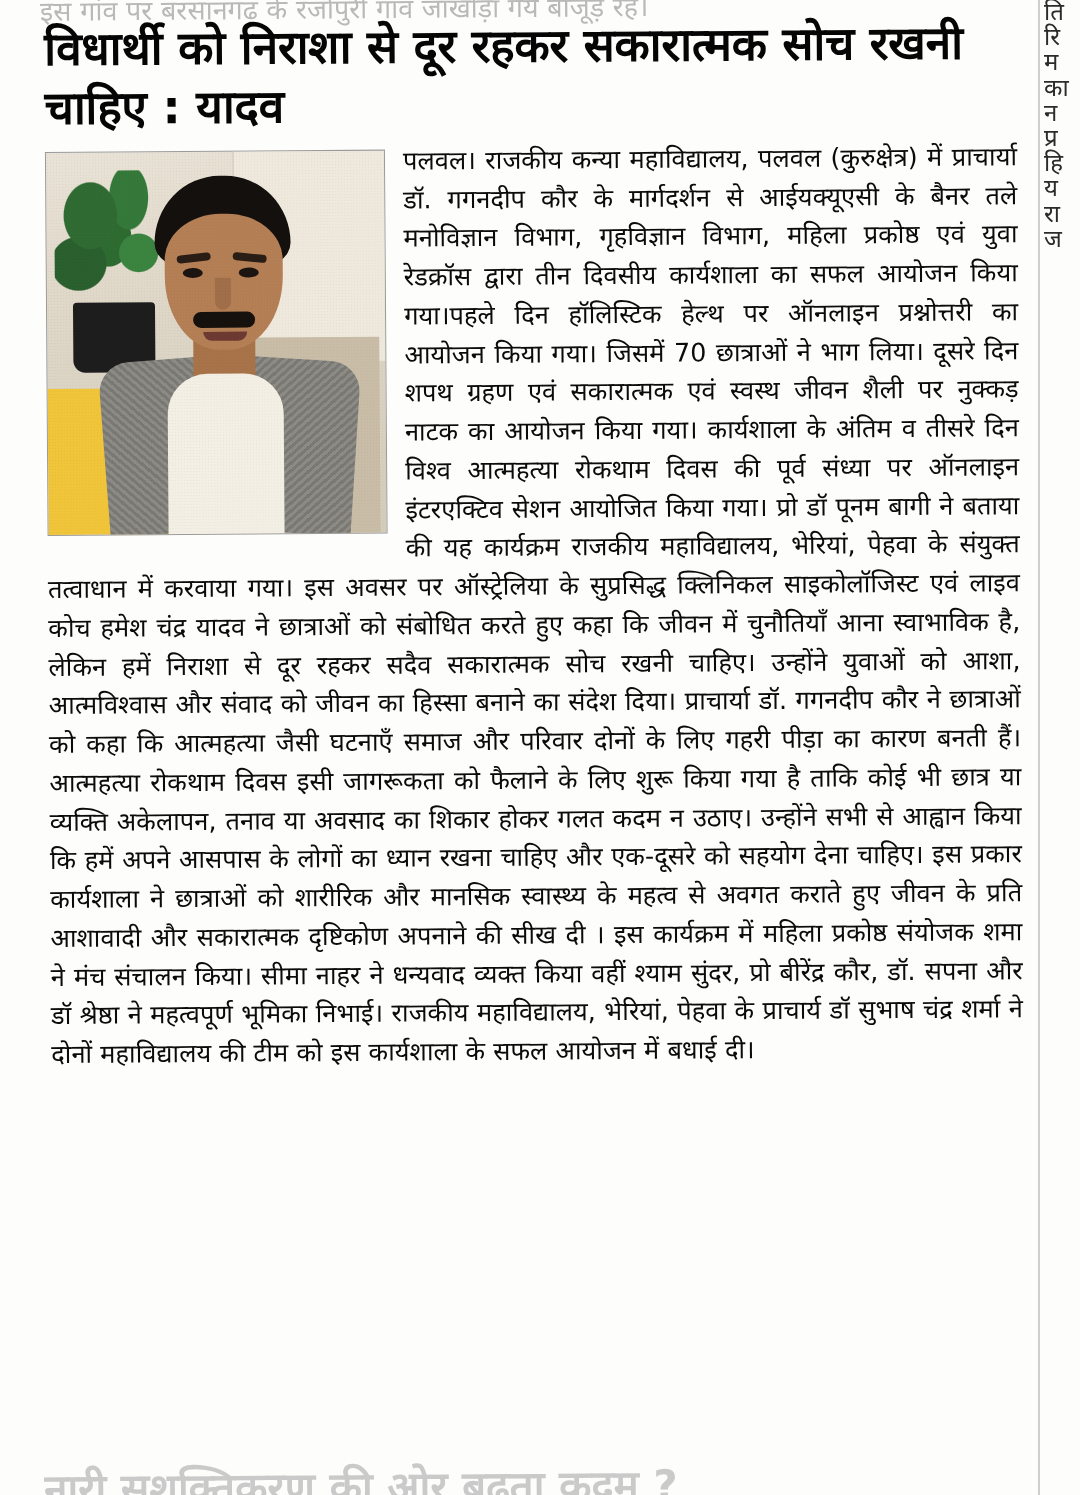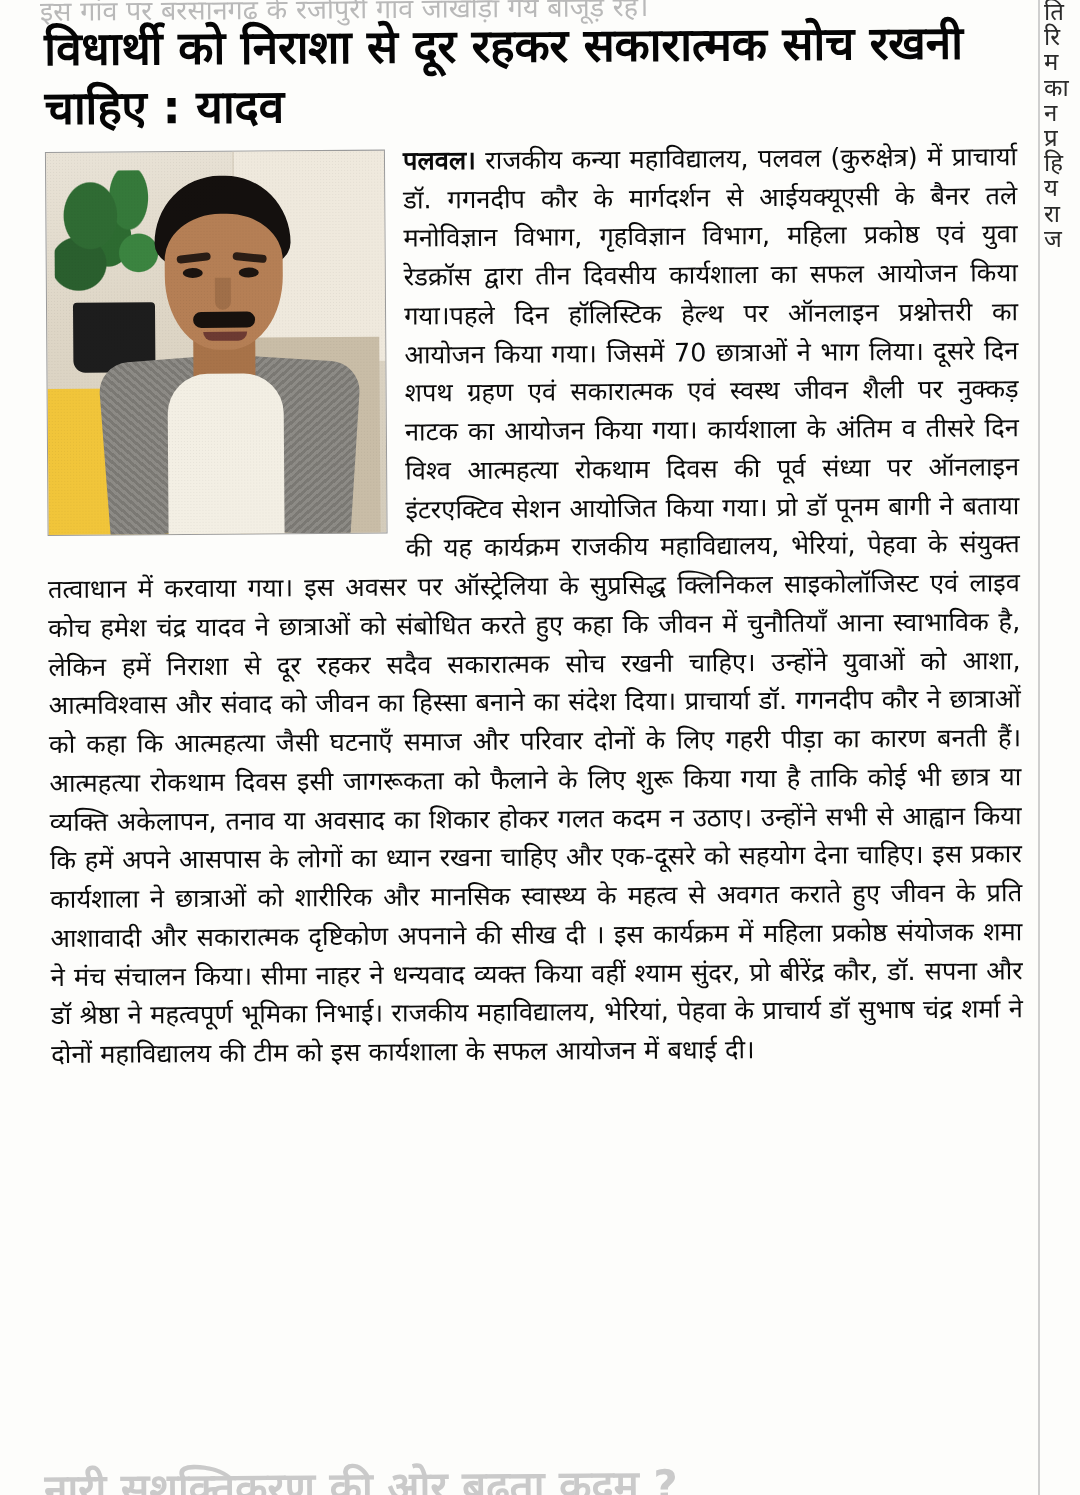--- a/index.html
+++ b/index.html
@@ -77,21 +77,21 @@
 
   .article-body {
     font-family: "DejaVu Sans", sans-serif;
     font-size: 25.5px;
     line-height: 1.52;
     color: #0b0b0b;
     text-align: justify;
     text-justify: inter-word;
   }
   .dateline {
-    font-weight: bold;
+    font-weight: normal;
   }
 
   .photo {
     float: left;
     width: 338px;
     height: 382px;
     margin: 8px 18px 6px 0;
     border: 1px solid #9a9a9a;
     position: relative;
     overflow: hidden;

